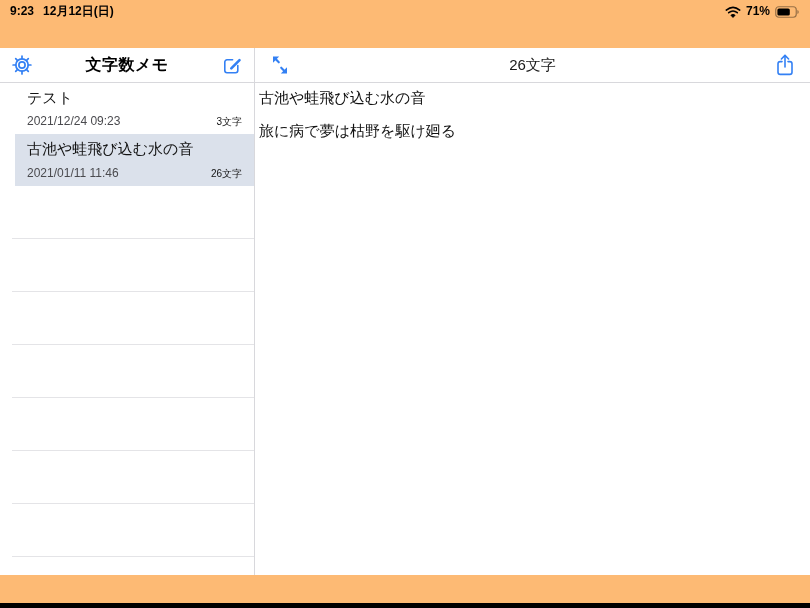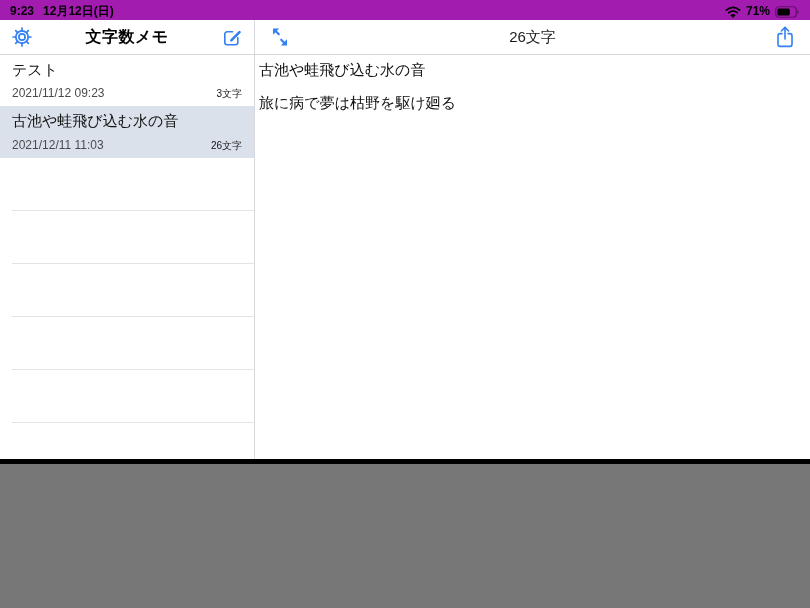--- a/index.html
+++ b/index.html
@@ -6,26 +6,26 @@
     --accent:#3380f4;
     --selected-row-bg:#dbe1eb;
     --separator:#e4e4e7;
     --header-divider:#d8d8dc;
     --date-text:#4a4a4e;
   }
   *{margin:0;padding:0;box-sizing:border-box;}
   html,body{background:#777;}
   .screen{
     position:relative;
-    width:810px;height:464px;
-    background:#a21caf;
+    width:810px;height:608px;
+    background:#fdba74;
     font-family:"Liberation Sans","DejaVu Sans",sans-serif;
     color:#111;
     overflow:hidden;
-    display:flex;flex-direction:column;
+    display:flex;flex-direction:column;gap:28px;
   }
   
   .statusbar{
     height:20px;flex:0 0 20px;
     display:flex;align-items:center;justify-content:space-between;
     padding:2px 10px 0 10px;
     font-size:12px;font-weight:700;color:#000;
   }
   .sb-left{display:flex;gap:9px;align-items:center;}
   .sb-right{display:flex;gap:5px;align-items:flex-end;font-weight:700;}
@@ -53,20 +53,21 @@
     color:var(--accent);
     display:flex;align-items:center;justify-content:center;
     padding:0;line-height:0;
   }
   .note-list{flex:1 1 auto;overflow:hidden;display:flex;flex-direction:column;}
   .note-row{
     flex:0 0 51px;height:51px;
     padding:6px 12px 5px 12px;
     display:flex;flex-direction:column;justify-content:space-between;
     cursor:pointer;
+    margin-left:15px;
   }
   .note-row.selected{background:var(--selected-row-bg);flex-basis:52px;height:52px;}
   .note-title{font-size:15px;color:#131313;white-space:nowrap;overflow:hidden;}
   .note-sub{display:flex;align-items:baseline;justify-content:space-between;}
   .note-date{font-size:12px;color:var(--date-text);}
   .note-count{font-size:10px;color:#131313;}
   .empty-row{flex:0 0 53px;height:53px;margin:0 0 0 12px;border-bottom:1px solid var(--separator);}
   .tail-row{flex:1 1 auto;}
   
   .editor{flex:1 1 auto;display:flex;flex-direction:column;min-width:0;background:#fff;}
@@ -149,29 +150,29 @@
               <path d="M9.3 13.3 L17.5 5.1" stroke="currentColor" stroke-width="2.6" stroke-linecap="round"></path>
             </svg>
           </span>
         </button>
       </div>
 
       <div class="note-list">
         <div class="note-row">
           <div class="note-title">テスト</div>
           <div class="note-sub">
-            <span class="note-date">2021/11/12 09:23</span>
+            <span class="note-date">2021/12/24 09:23</span>
             <span class="note-count">3文字</span>
           </div>
         </div>
 
         <div class="note-row selected">
           <div class="note-title">古池や蛙飛び込む水の音</div>
           <div class="note-sub">
-            <span class="note-date">2021/12/11 11:03</span>
+            <span class="note-date">2021/01/11 11:46</span>
             <span class="note-count">26文字</span>
           </div>
         </div>
 
         <div class="empty-row"></div>
         <div class="empty-row"></div>
         <div class="empty-row"></div>
         <div class="empty-row"></div>
         <div class="empty-row"></div>
         <div class="empty-row"></div>

